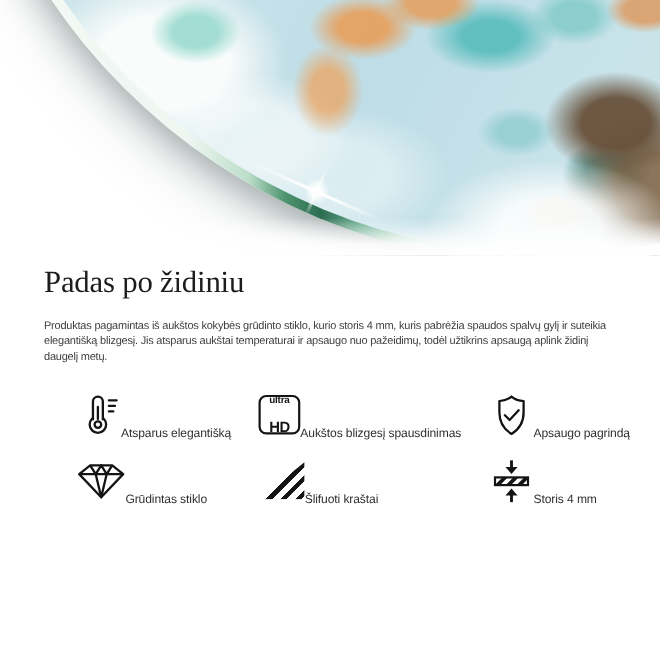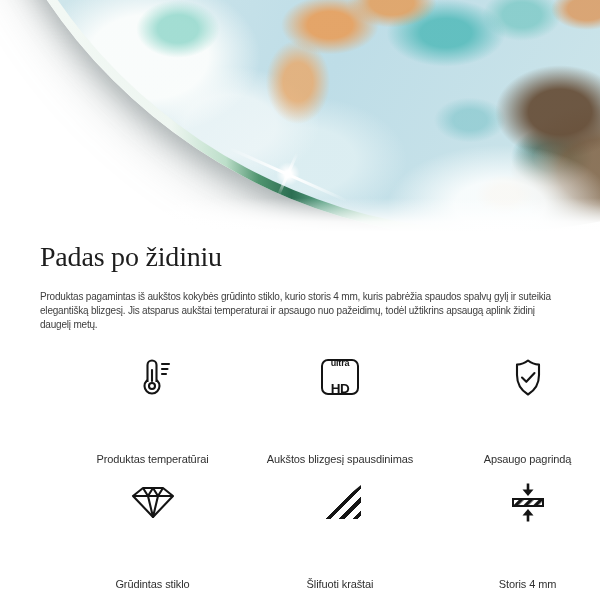--- a/index.html
+++ b/index.html
@@ -56,21 +56,21 @@
     font-size:28px;line-height:37px;margin:6px 0 0;letter-spacing:-.2px;
   }
   .description{
     margin:15px 0 0;width:524px;font-size:10px;line-height:14px;letter-spacing:-.2px;color:#3e3e3e;
   }
   
   .features{
     display:grid;grid-template-columns:165px 210px 165px;
     padding:0 30px;margin-top:22px;row-gap:14px;
   }
-  .feature{display:flex;flex-direction:column;align-items:center;gap:46px;}
+  .feature{display:flex;flex-direction:row;align-items:flex-end;}
   .icon-box{height:46px;display:flex;align-items:center;justify-content:center;}
   .feature .label{margin-top:7px;font-size:11px;color:#303030;text-align:center;letter-spacing:-.1px;}
   .icon-stroke{stroke:#141414;fill:none;stroke-width:2.1;}
   .uhd{width:34px;height:32px;border:2.5px solid #141414;border-radius:7px;
     display:flex;flex-direction:column;align-items:center;justify-content:center;color:#141414;}
   .uhd .t1{font-size:9px;font-weight:700;line-height:1;letter-spacing:-.2px;}
   .uhd .t2{font-size:13.5px;font-weight:800;line-height:1;letter-spacing:-.5px;margin-top:14px;}
   .stripes{width:42px;height:34px;
     background:repeating-linear-gradient(135deg, #151515 0 4px, rgba(0,0,0,0) 4px 9.5px);
     clip-path:polygon(0 100%, 100% 0, 100% 100%);}
@@ -102,21 +102,21 @@
         <svg width="40" height="42" viewBox="0 0 40 42">
           <circle class="icon-stroke" cx="19" cy="30" r="7.5"></circle>
           <path d="M14.5,26 L14.5,9 A4.5,4.5 0 0 1 23.5,9 L23.5,26" fill="#ffffff" stroke="#141414" stroke-width="2.1"></path>
           <line x1="19" y1="14" x2="19" y2="25" class="icon-stroke" stroke-linecap="round"></line>
           <circle class="icon-stroke" cx="19" cy="30" r="3"></circle>
           <line x1="29" y1="8" x2="36" y2="8" class="icon-stroke" stroke-linecap="round"></line>
           <line x1="29" y1="13" x2="34.5" y2="13" class="icon-stroke" stroke-linecap="round"></line>
           <line x1="29" y1="18" x2="33" y2="18" class="icon-stroke" stroke-linecap="round"></line>
         </svg>
       </div>
-      <div class="label">Produktas temperatūrai</div>
+      <div class="label">Atsparus elegantišką</div>
     </div>
 
     <div class="feature">
       <div class="icon-box">
         <div class="uhd">
           <span class="t1">ultra</span>
           <span class="t2">HD</span>
         </div>
       </div>
       <div class="label">Aukštos blizgesį spausdinimas</div>

